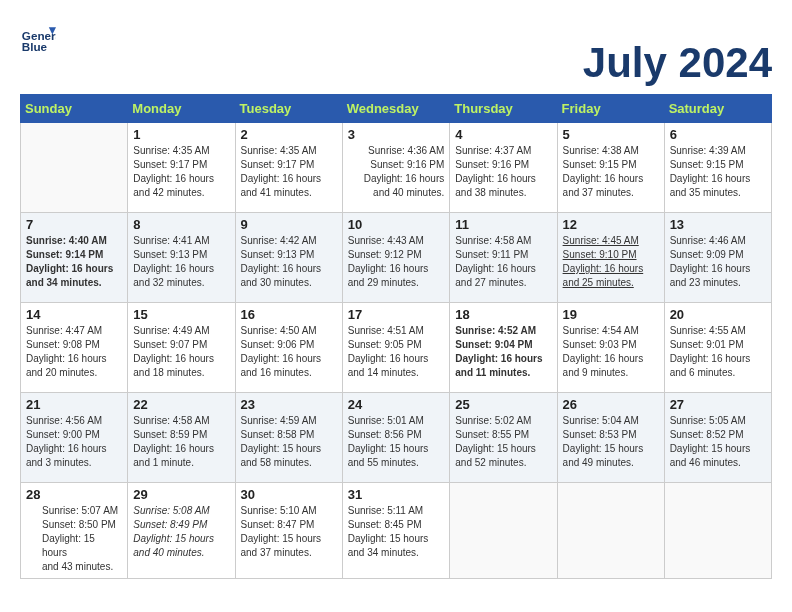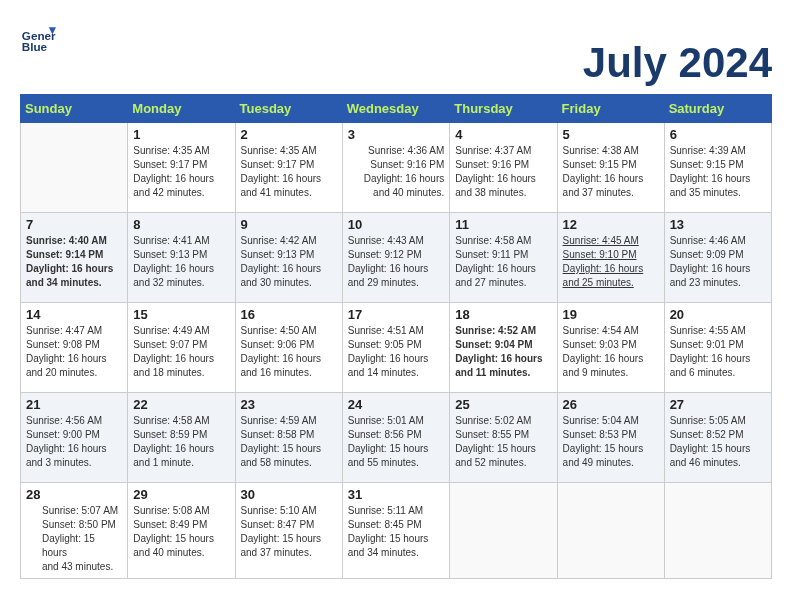--- a/index.html
+++ b/index.html
@@ -314,21 +314,21 @@
       <tr>
         <td>
           <span class="day-number">28</span>
           <div class="day-info" style="white-space: pre-line; margin-left: 16px;">Sunrise: 5:07 AM
 Sunset: 8:50 PM
 Daylight: 15 hours
 and 43 minutes.</div>
         </td>
         <td>
           <span class="day-number">29</span>
-          <div class="day-info" style="white-space: pre-line;">Sunrise: 5:08 AM
+          <div class="day-info" style="white-space: pre-line; font-style: italic;">Sunrise: 5:08 AM
 Sunset: 8:49 PM
 Daylight: 15 hours
 and 40 minutes.</div>
         </td>
         <td>
           <span class="day-number">30</span>
           <div class="day-info" style="white-space: pre-line;">Sunrise: 5:10 AM
 Sunset: 8:47 PM
 Daylight: 15 hours
 and 37 minutes.</div>

